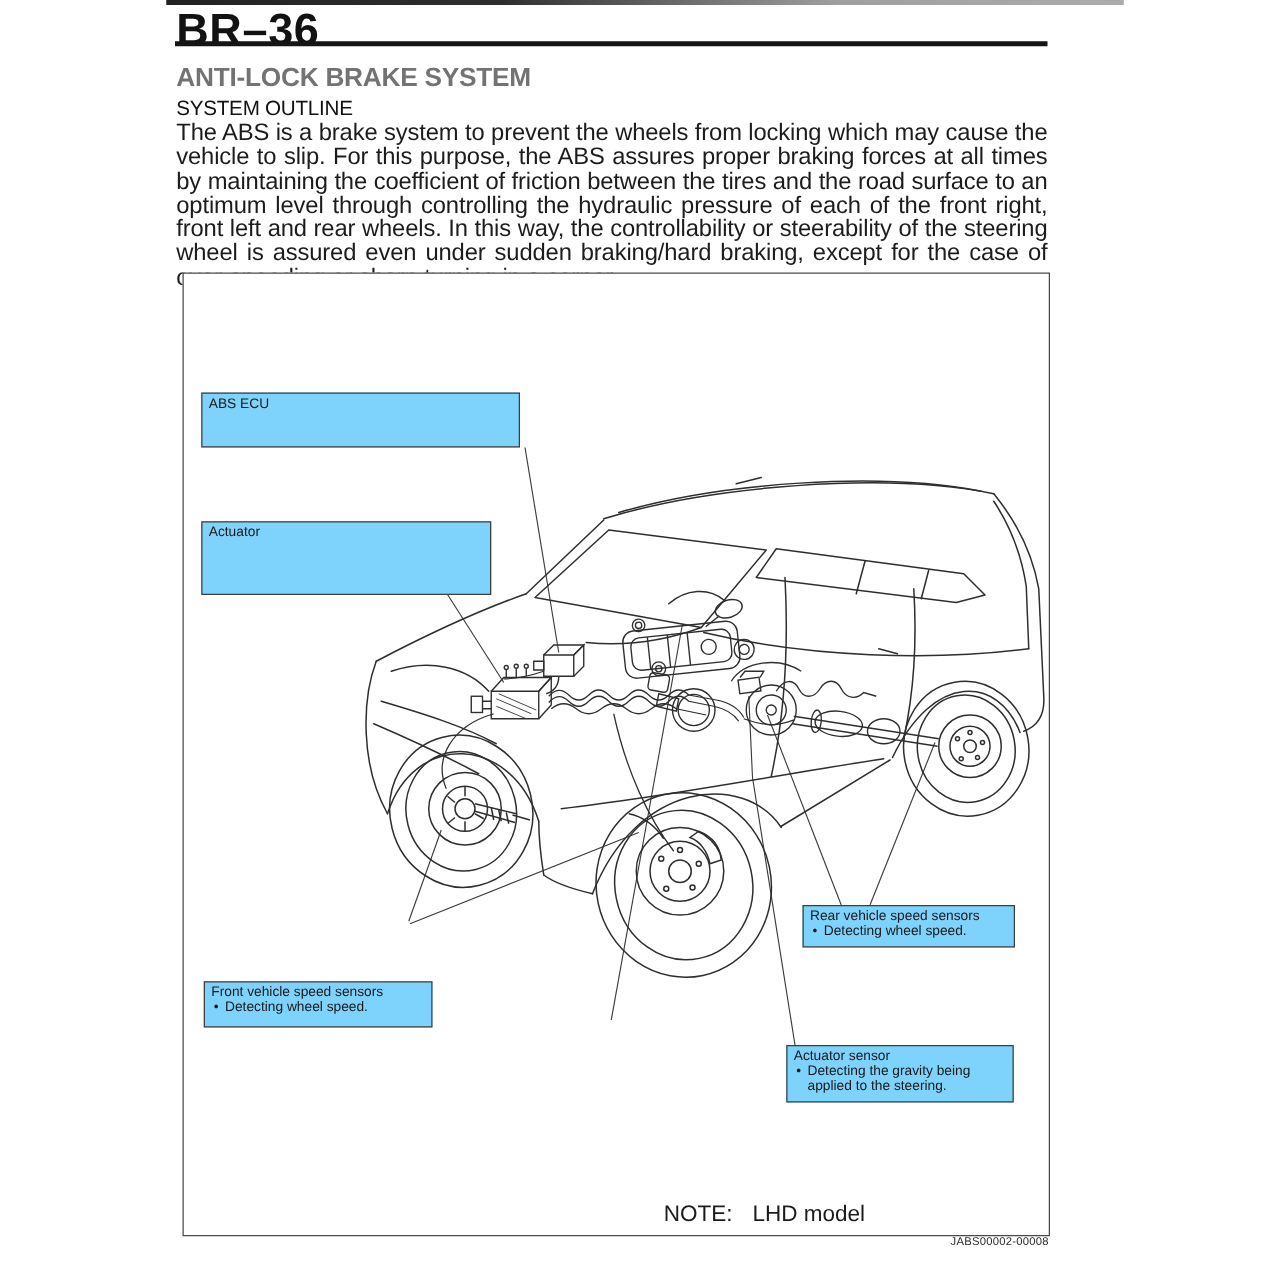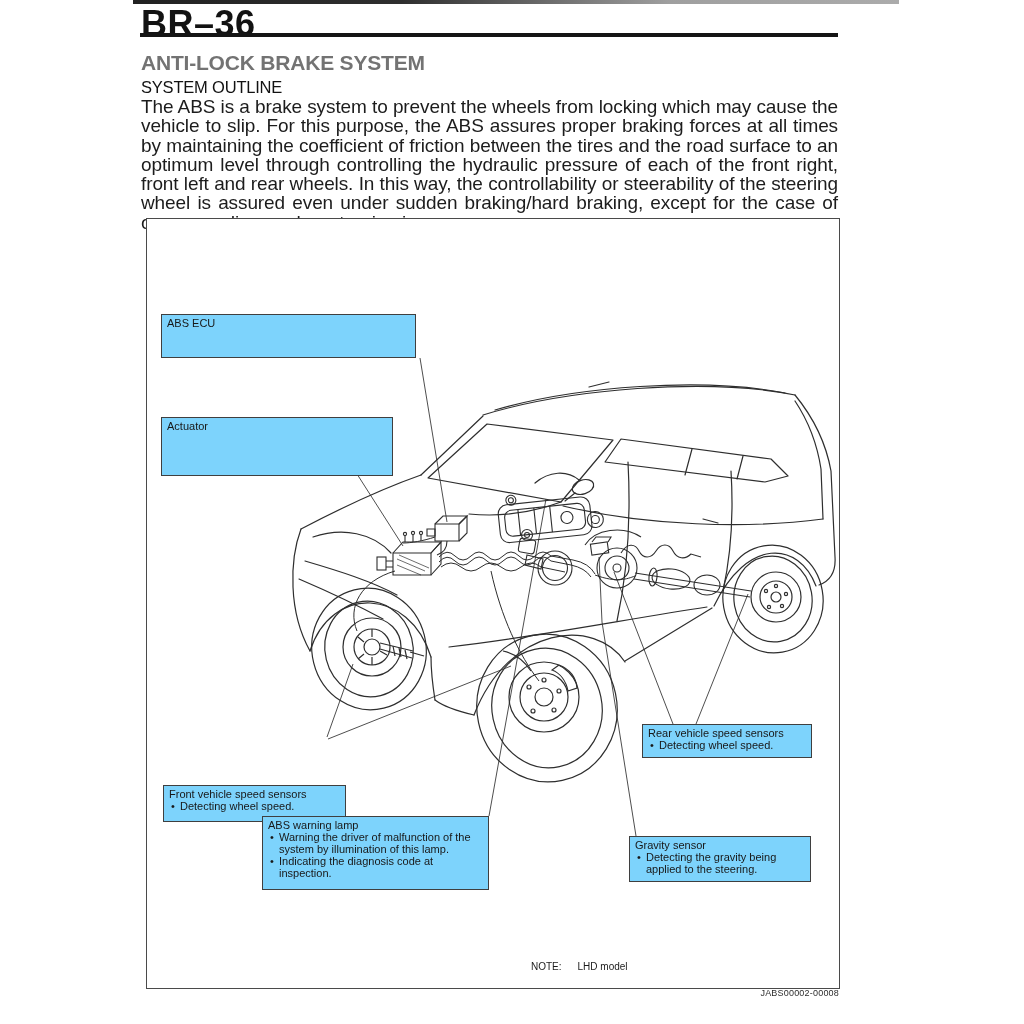--- a/index.html
+++ b/index.html
@@ -17,21 +17,21 @@
   .body-text{position:absolute;left:141px;top:97px;width:697px;font-size:19px;line-height:19.3px;
     text-align:justify;color:#1c1c1c;letter-spacing:-0.1px;}
   .figure{position:absolute;left:146px;top:218px;width:692px;height:769px;
     border:1.5px solid #4a4a4a;background:#ffffff;}
   .figure svg{position:absolute;left:0;top:0;}
   .callout{position:absolute;border:1px solid #3f3f3f;background:#7dd3fc;
     font-size:11px;line-height:11.9px;color:#181818;padding:3px 5px 2px 5px;box-sizing:border-box;}
   .co-title{white-space:nowrap;}
   .co-bullet{position:relative;padding-left:11px;}
   .co-bullet::before{content:"\2022";position:absolute;left:2px;top:0;}
-  .fig-note{position:absolute;left:384px;top:742px;font-size:10px;color:#1b1b1b;}
+  .fig-note{position:absolute;left:384px;top:742px;font-size:18px;color:#1b1b1b;}
   .fig-note .note-label{margin-right:16px;}
   .figcode{position:absolute;left:600px;top:988px;width:239px;text-align:right;
     font-size:9px;color:#2c2c2c;letter-spacing:0.2px;}
 </style>
 </head>
 <body>
 
 <div class="page">
 
   <div class="topbar"></div>
@@ -210,28 +210,23 @@
     <div class="callout" style="left:16px;top:518px;width:183px;min-height:37px;margin-top:48px;">
       <div class="co-title">Front vehicle speed sensors</div>
       <div class="co-bullet">Detecting wheel speed.</div>
     </div>
 
     <div class="callout" style="left:495px;top:505px;width:170px;min-height:34px;">
       <div class="co-title">Rear vehicle speed sensors</div>
       <div class="co-bullet">Detecting wheel speed.</div>
     </div>
 
-    <div class="callout" style="left:115px;top:597px;width:227px;min-height:74px;">
-      <div class="co-title">ABS warning lamp</div>
-      <div class="co-bullet">Warning the driver of malfunction of the system by illumination of this lamp.</div>
-      <div class="co-bullet">Indicating the diagnosis code at inspection.</div>
-    </div>
 
     <div class="callout" style="left:482px;top:617px;width:182px;min-height:46px;">
-      <div class="co-title">Gravity sensor</div>
+      <div class="co-title">Actuator sensor</div>
       <div class="co-bullet">Detecting the gravity being applied to the steering.</div>
     </div>
 
     <div class="fig-note">
       <span class="note-label">NOTE:</span><span>LHD model</span>
     </div>
   </div>
 
   <div class="figcode">JABS00002-00008</div>
 

